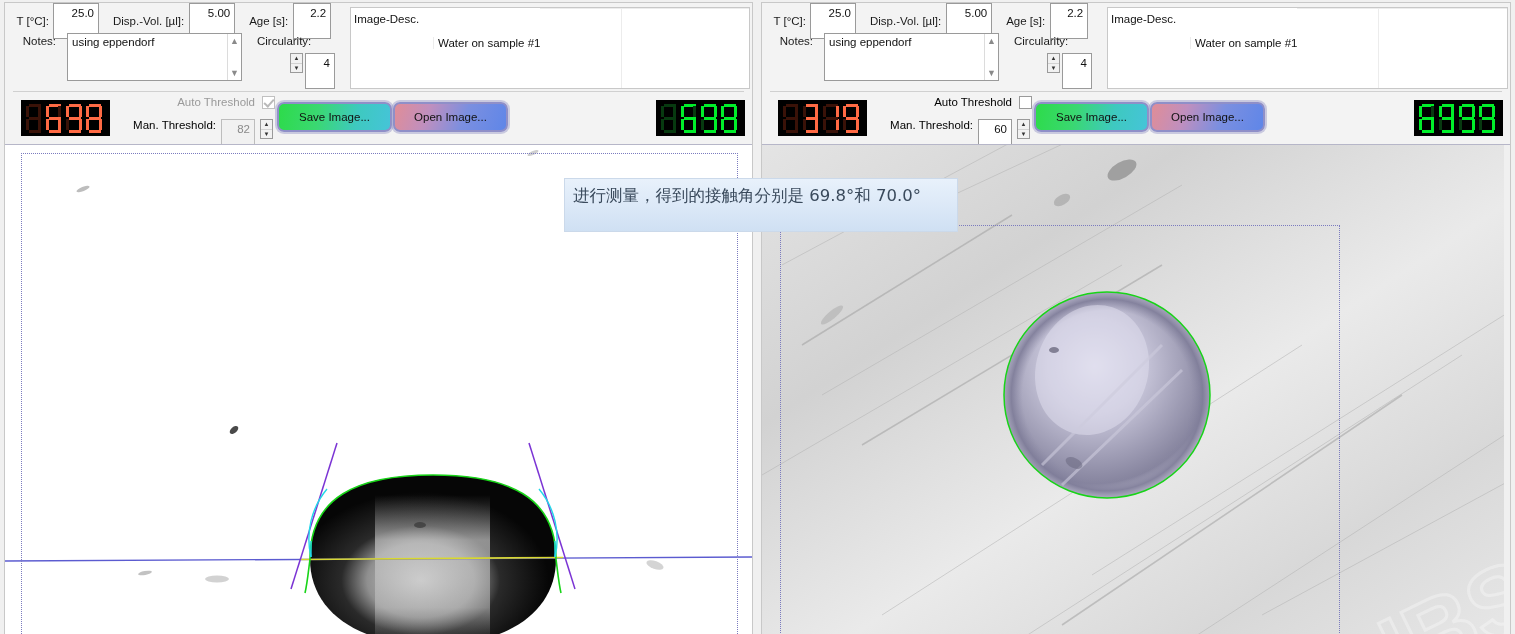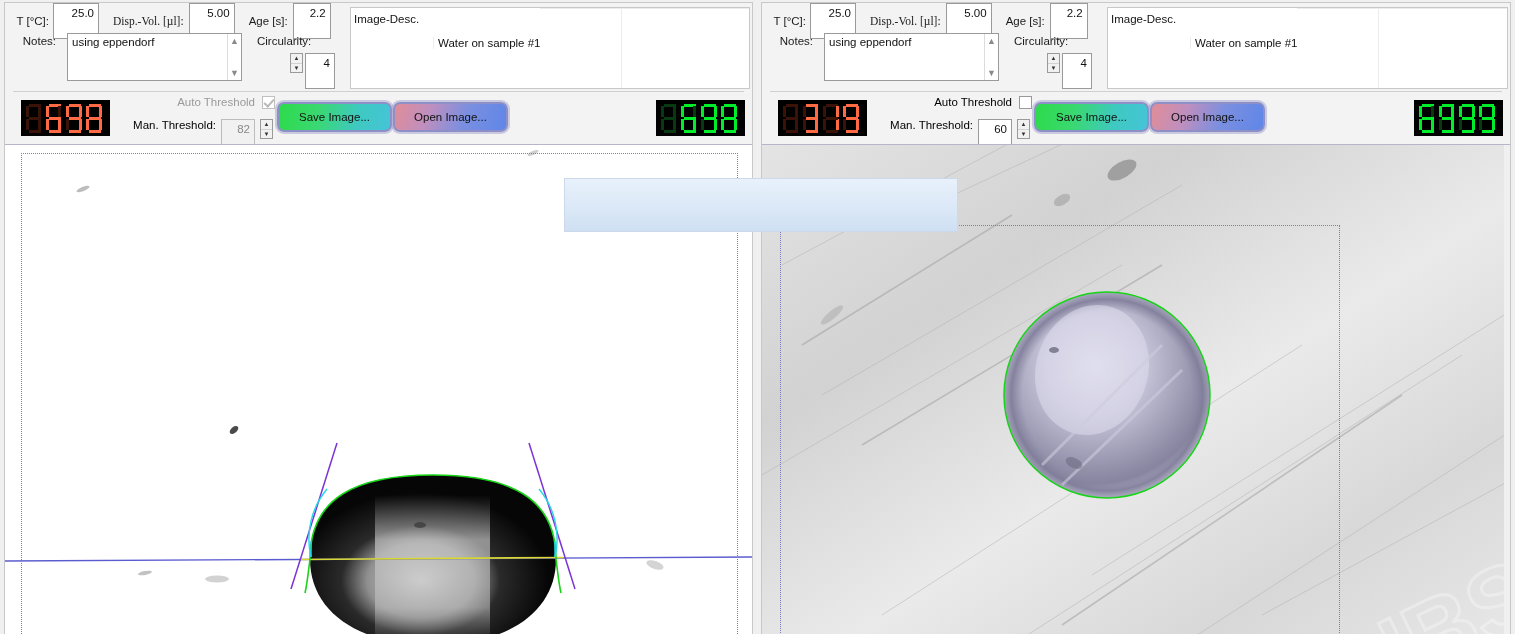--- a/index.html
+++ b/index.html
@@ -27,21 +27,21 @@
   .fld {
     border: 1px solid #9a9a9a; background: #ffffff;
     font-size: 11.5px; color: #111; text-align: right;
     padding: 1px 4px 1px 2px; height: 36px; line-height: 16px;
   }
   .fld.grey { background: #f1f1f1; color: #8a8a8a; border-color: #bdbdbd; text-align: right;}
 
   .row1 { position: absolute; top: 8px; left: 0; right: 0; height: 20px; display: flex; align-items: center; }
   .t-lbl { width: 48px; text-align: right; padding-right: 4px; }
   .t-val { width: 46px; }
-  .dv-lbl { padding-left: 14px; padding-right: 5px; font-family: Liberation Serif, serif; }
+  .dv-lbl { padding-left: 14px; padding-right: 5px; }
   .dv-val { width: 46px; }
   .age-lbl { padding-left: 14px; padding-right: 5px; }
   .age-val { width: 38px; }
 
   .notes-lbl { position: absolute; left: 0; top: 32px; width: 56px; text-align: right; padding-right: 5px; }
   .notes-box {
     position: absolute; left: 62px; top: 30px; width: 175px; height: 48px;
     border: 1px solid #9a9a9a; background: #fff;
     font-size: 11.5px; color: #111; padding: 2px 4px;
     display: flex; align-items: flex-start;
@@ -585,15 +585,16 @@
             </g>
           </svg>
           <div class="roi roi-right"></div>
           <div class="scrollcorner"></div>
         </div>
       </div>
     </div>
   </div>
 
   <div class="caption">
+    <div>进行测量，得到的接触角分别是 69.8°和 70.0°</div>
   </div>
 
 </div>
 
 </body></html>

